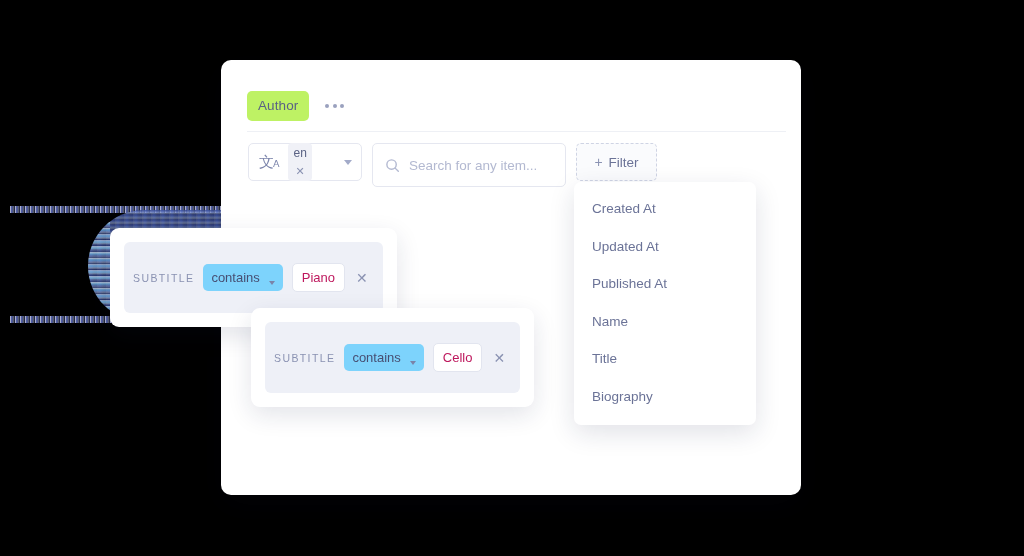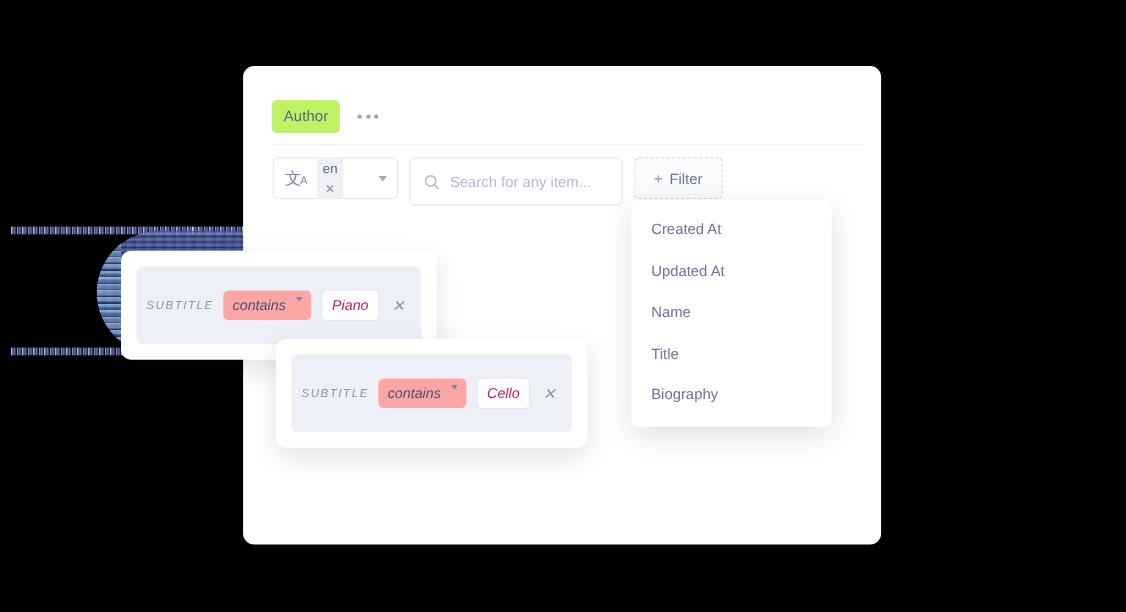--- a/index.html
+++ b/index.html
@@ -257,33 +257,32 @@
   .chip-card.one { left: 110px; top: 228px; z-index: 6; }
   .chip-card.two { left: 251px; top: 308px; z-index: 6; }
 
   .filter-chip {
     display: flex;
     align-items: center;
     gap: 9px;
     background: #eef0f7;
     border-radius: 6px;
     padding: 21px 9px;
-    font-style: italic;
   }
   .chip-field-label {
     font-size: 10.5px;
     letter-spacing: 1.4px;
     color: #8a92b2;
     font-weight: 400;
   }
   .chip-operator {
     display: flex;
-    align-items: flex-start;
+    align-items: flex-end;
     gap: 9px;
-    background: #fca5a5;
+    background: #7dd3fc;
     border-radius: 5px;
     padding: 6px 8px;
     font-size: 13px;
     color: #474f73;
     cursor: pointer;
   }
   .chip-operator .mini-caret {
     width: 0; height: 0;
     border-left: 3.5px solid transparent;
     border-right: 3.5px solid transparent;
@@ -356,20 +355,21 @@
         <span class="plus">+</span>
         <span>Filter</span>
       </div>
 
     </div>
   </div>
 
   <div class="field-dropdown">
     <div class="dropdown-item">Created At</div>
     <div class="dropdown-item">Updated At</div>
+    <div class="dropdown-item">Published At</div>
     <div class="dropdown-item">Name</div>
     <div class="dropdown-item">Title</div>
     <div class="dropdown-item">Biography</div>
   </div>
 
   <div class="chip-card one">
     <div class="filter-chip">
       <span class="chip-field-label">SUBTITLE</span>
       <span class="chip-operator">
         <span>contains</span>

